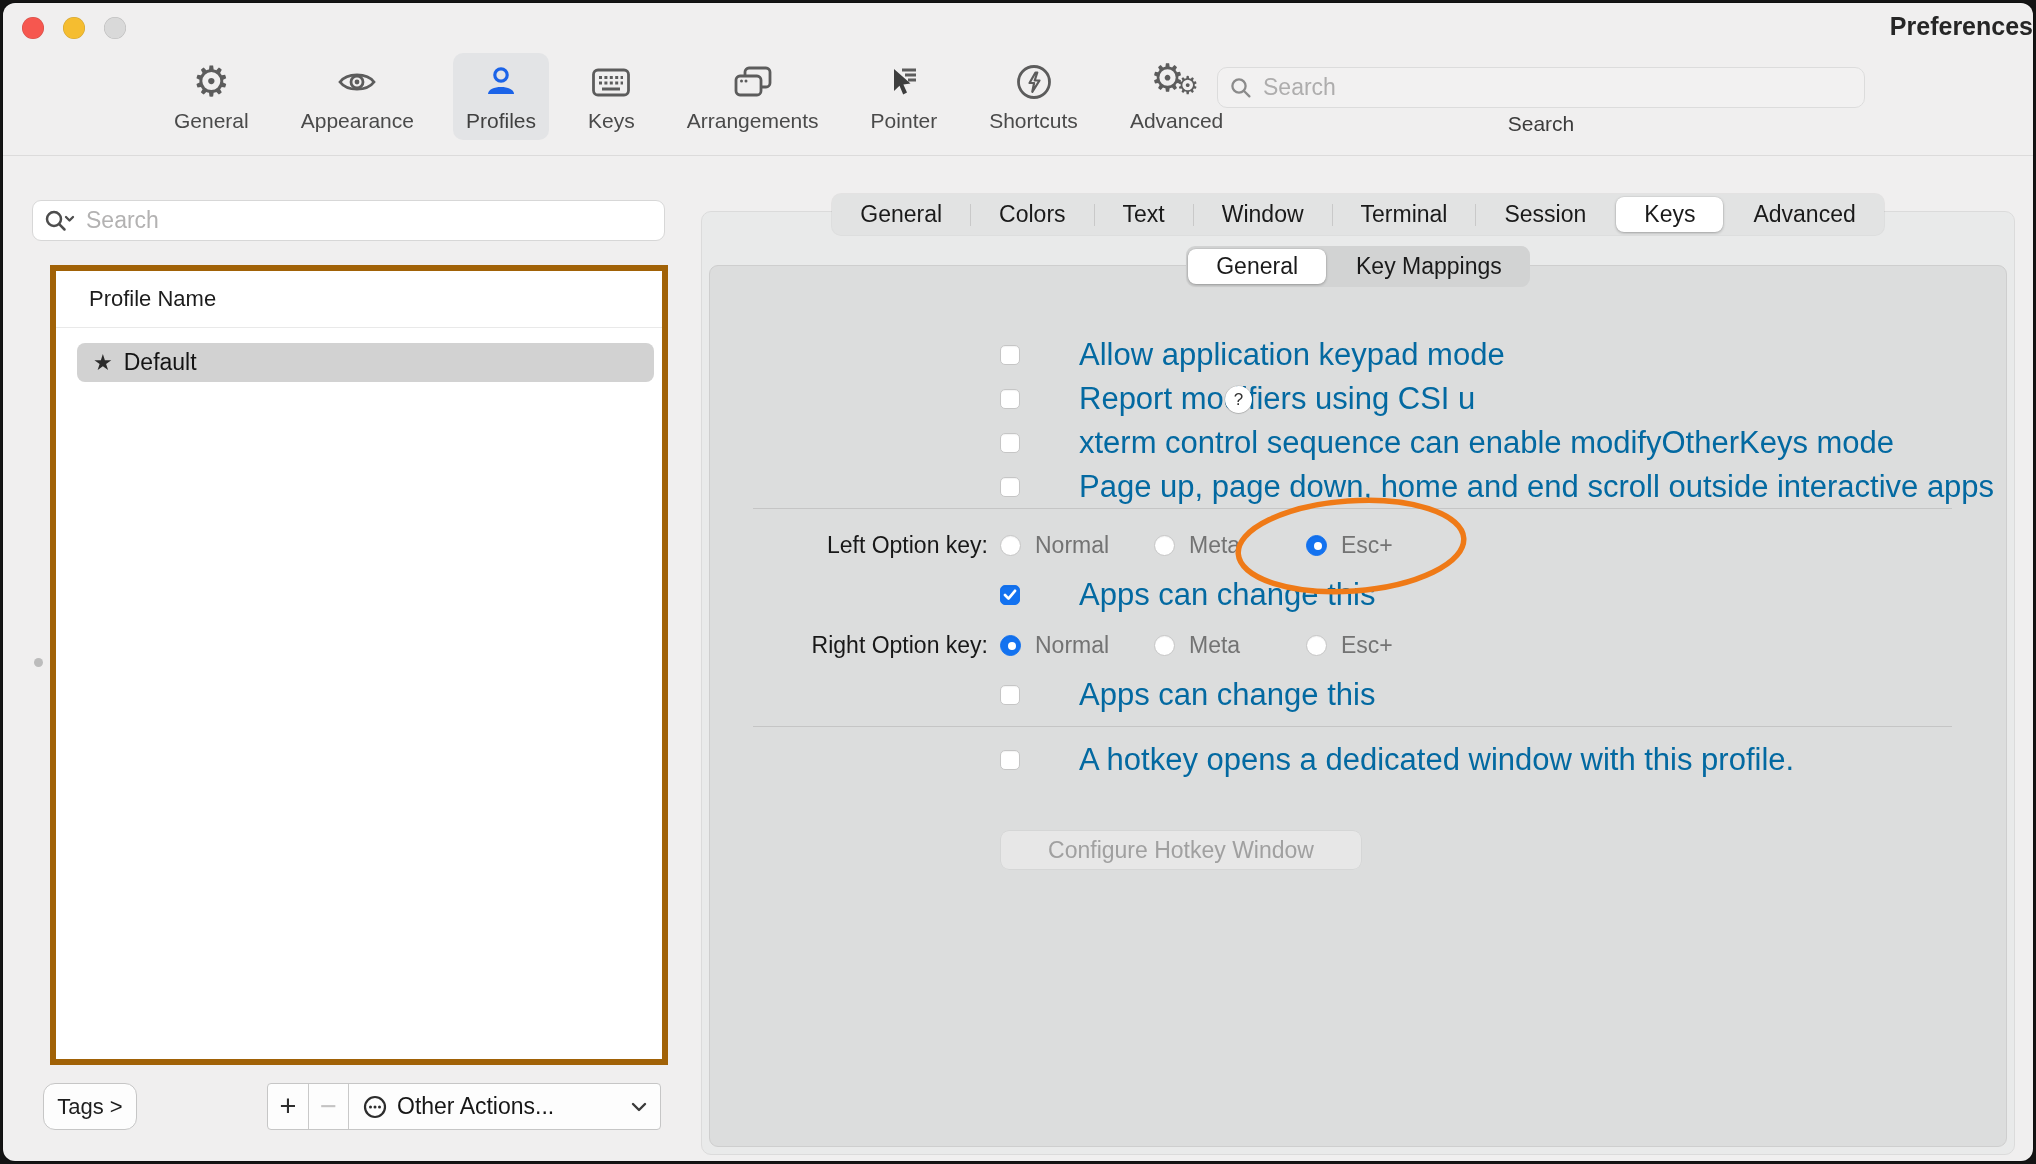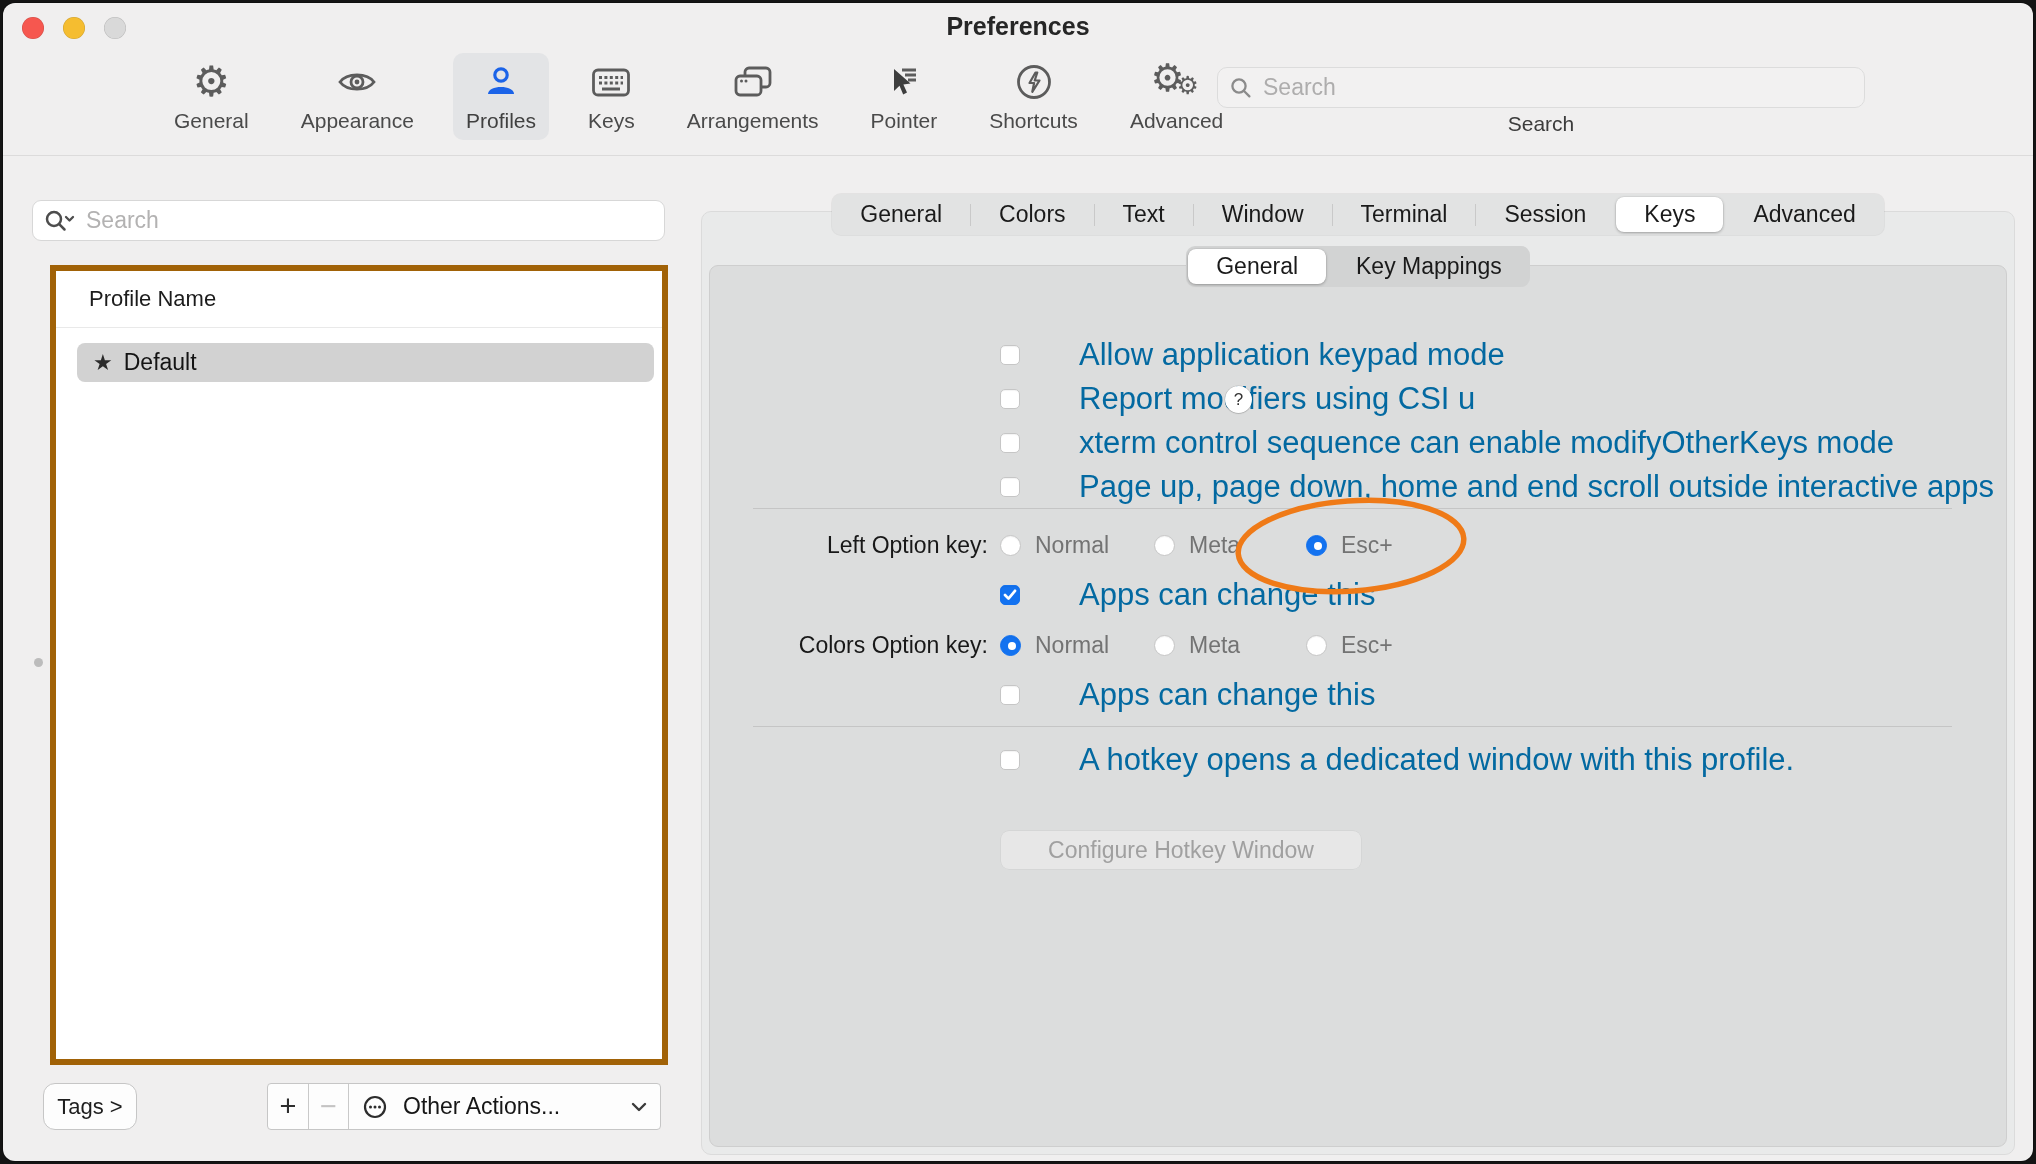--- a/index.html
+++ b/index.html
@@ -4,21 +4,21 @@
 <style>
   html,body{margin:0;padding:0;background:#141414;}
   .stage{position:relative;width:2036px;height:1164px;overflow:hidden;font-family:"Liberation Sans","DejaVu Sans",sans-serif;-webkit-font-smoothing:antialiased;}
   .window{position:absolute;left:3px;top:3px;width:2030px;height:1158px;background:#f0efef;border-radius:12px;overflow:hidden;box-shadow:0 0 0 1px rgba(0,0,0,.25);}
 
   
   .traffic{position:absolute;width:22px;height:22px;border-radius:50%;top:14px;box-shadow:inset 0 0 0 .5px rgba(0,0,0,.15);}
   .t-red{left:19px;background:#f6574f;}
   .t-yellow{left:60px;background:#f5bd30;}
   .t-gray{left:101px;background:#d9d9d9;}
-  .title{position:absolute;left:0;right:0;top:9px;text-align:center;font-size:25px;font-weight:700;color:#262626;}
+  .title{position:absolute;left:0;right:0;top:9px;text-align:right;font-size:25px;font-weight:700;color:#262626;}
 
   
   .toolbar{position:absolute;left:158px;top:50px;display:flex;gap:26px;align-items:flex-start;}
   .titem{display:flex;flex-direction:column;align-items:center;gap:4px;padding:6px 13px 7px;border-radius:10px;color:#4a4a4a;font-size:21px;cursor:default;}
   .titem.selected{background:#e3e4e6;color:#404040;}
   .ticon{height:46px;display:flex;align-items:center;justify-content:center;}
   .glyph-gear{font-family:"DejaVu Sans",sans-serif;font-size:42px;line-height:42px;color:#5c5c5c;}
   .gears-wrap{position:relative;width:52px;height:46px;}
   .gears-wrap .g1{position:absolute;left:0;top:-2px;font-size:38px;line-height:42px;}
   .gears-wrap .g2{position:absolute;left:26px;top:14px;font-size:25px;line-height:25px;}
@@ -36,21 +36,21 @@
   .pp-header{height:56px;display:flex;align-items:center;padding-left:33px;font-size:22px;color:#1c1c1c;border-bottom:1px solid #e9e9e9;}
   .pp-row{position:absolute;left:21px;top:72px;width:577px;height:39px;background:#d2d2d2;border-radius:8px;display:flex;align-items:center;padding-left:16px;box-sizing:border-box;gap:11px;font-size:23px;color:#141414;}
   .pp-star{font-family:"DejaVu Sans",sans-serif;font-size:22px;color:#2b2b2b;line-height:22px;}
   .side-dot{position:absolute;left:31px;top:655px;width:9px;height:9px;border-radius:50%;background:#bcbcbc;}
   .footer-btn{position:absolute;top:1080px;height:47px;box-sizing:border-box;background:#fdfdfd;border:1px solid #c6c6c6;display:flex;align-items:center;justify-content:center;font-size:22px;color:#1e1e1e;}
   .f-tags{left:40px;width:94px;border-radius:12px;}
   .f-group{left:264px;width:394px;border-radius:4px;padding:0;display:flex;align-items:stretch;justify-content:flex-start;}
   .f-cell{display:flex;align-items:center;justify-content:center;border-right:1px solid #c9c9c9;}
   .f-plus{width:40px;font-size:29px;color:#2e2e2e;}
   .f-minus{width:39px;font-size:29px;color:#c4c3c3;}
-  .f-popup{flex:1;display:flex;align-items:center;gap:16px;padding:0 14px;position:relative;}
+  .f-popup{flex:1;display:flex;align-items:center;gap:10px;padding:0 14px;position:relative;}
   .f-popup-label{font-size:23px;color:#161616;}
   .f-chevron{position:absolute;right:13px;top:50%;transform:translateY(-50%);}
 
   
   .outer-box{position:absolute;left:698px;top:208px;width:1314px;height:944px;box-sizing:border-box;background:#e9eaea;border:1px solid #dbdbdb;border-radius:10px;}
   .inner-box{position:absolute;left:706px;top:262px;width:1298px;height:882px;box-sizing:border-box;background:#dcdddd;border:1px solid #cecece;border-radius:9px;}
   .tabstrip-wrap{position:absolute;left:698px;top:191px;width:1314px;display:flex;justify-content:center;}
   .tabstrip{display:flex;align-items:center;height:41px;background:#e2e3e3;border-radius:9px;box-shadow:0 0 0 1px rgba(0,0,0,.05);}
   .seg{display:flex;align-items:center;justify-content:center;height:100%;padding:0 28px;font-size:23px;color:#1a1a1a;cursor:default;}
   .seg.selected{background:#ffffff;border-radius:8px;height:35px;margin:0 2px;box-shadow:0 1px 3px rgba(0,0,0,.28),0 0 0 .5px rgba(0,0,0,.06);}
@@ -281,21 +281,21 @@
 
   <div class="row" style="left:997px;top:576px;">
     <span class="cb checked">
       <svg width="14" height="12" viewBox="0 0 14 12">
             <polyline points="2,6 5.5,9.6 12,1.8" fill="none" stroke="#fff" stroke-width="2.7" stroke-linecap="round" stroke-linejoin="round"></polyline>
           </svg>
     </span>
     <span>Apps can change this</span>
   </div>
 
-  <div class="opt-label" style="top:626px;">Colors Option key:</div>
+  <div class="opt-label" style="top:626px;">Right Option key:</div>
   <div class="radio-item" style="left:997px;top:626px;">
     <span class="radio on"></span>
     <span>Normal</span>
   </div>
   <div class="radio-item" style="left:1151px;top:626px;">
     <span class="radio"></span>
     <span>Meta</span>
   </div>
   <div class="radio-item" style="left:1303px;top:626px;">
     <span class="radio"></span>

